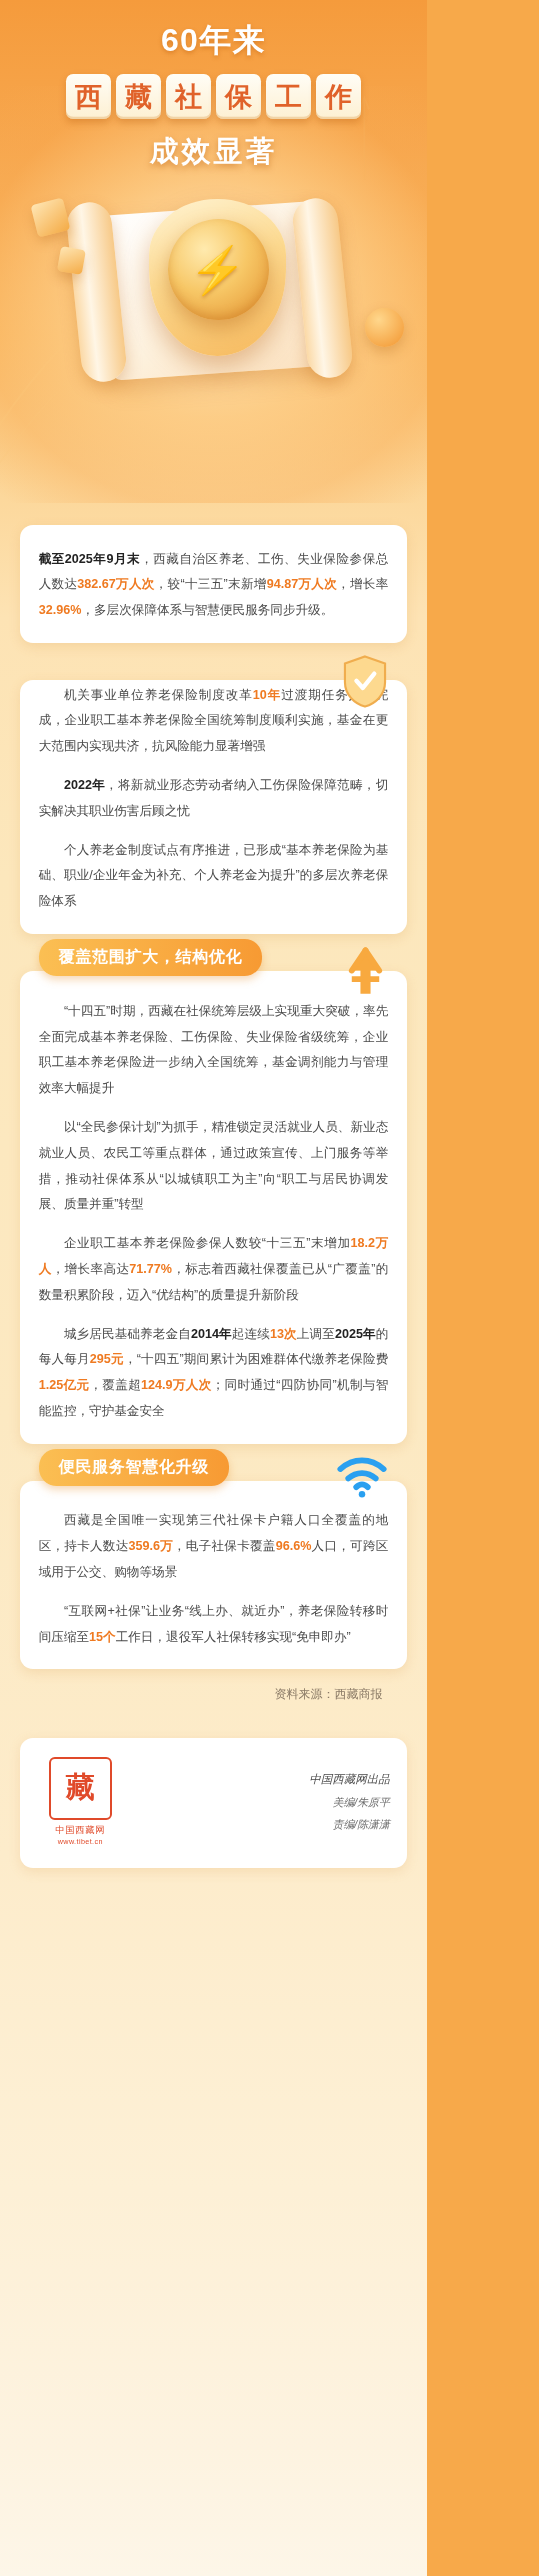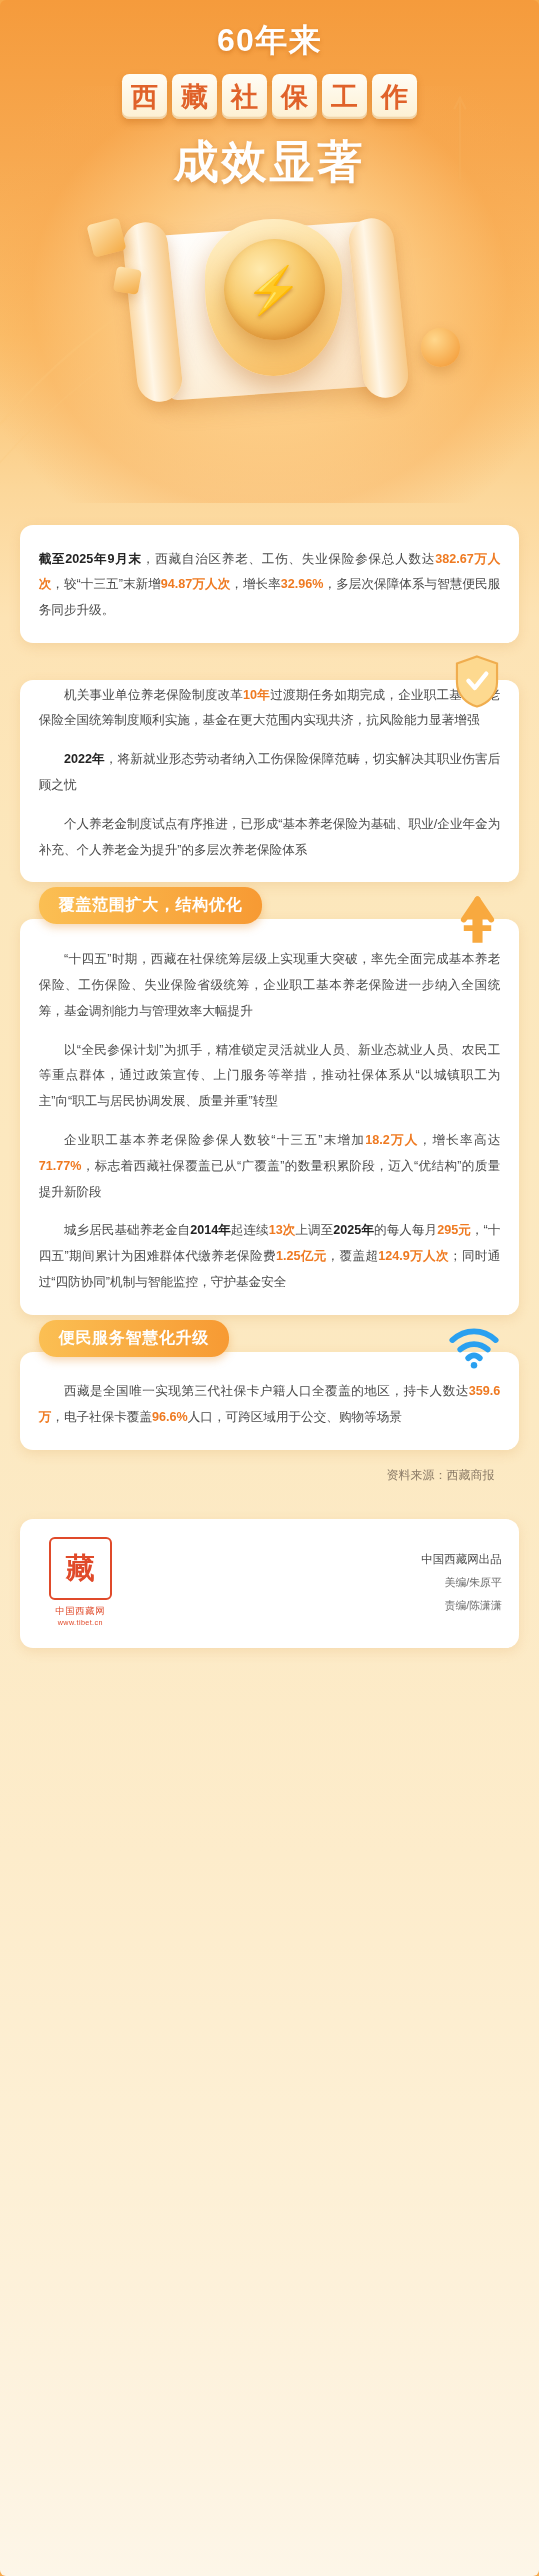--- a/index.html
+++ b/index.html
@@ -2,37 +2,36 @@
 <html style="font-size:11.5px"><head>
 <meta charset="utf-8">
 <style>
   * { box-sizing: border-box; margin: 0; padding: 0; }
   body {
     width: 539px;
     font-family: "Liberation Sans", sans-serif;
     background: #f7a94a;
   }
   .page {
-    width: 539px;
+    width: 427px;
     min-height: 2576px;
     position: relative;
     background: linear-gradient(180deg,
         #f59b3c 0%,
         #f7a84f 6%,
         #fbbf6b 13%,
         #fcd79a 19%,
         #fde3b4 24%,
         #fce7bc 34%,
         #fce9c2 55%,
         #fdeccb 72%,
         #fdf0d6 85%,
         #fdf3e0 95%,
         #fdf6e8 100%);
     overflow: hidden;
-    border-radius: 6px;
   }
 
   
   .hero {
     position: relative;
     height: 503px;
     overflow: hidden;
   }
   .hero-bg-glow {
     position: absolute;
@@ -73,21 +72,21 @@
     border-radius: 7.2px;
     box-shadow: 0 3.6px 7.2px rgba(180,85,10,.3), inset 0 -2.2px 0 rgba(228,178,110,.45);
     display: flex; align-items: center; justify-content: center;
     font-size: 27px; font-weight: bold;
     color: #e0622a;
   }
   .title-3 {
     position: relative;
     text-align: center;
     margin-top: 13px;
-    font-size: 45px;
+    font-size: 29px;
     font-weight: bold;
     color: #ffffff;
     letter-spacing: 2.9px;
     text-shadow: 0 2.9px 6.5px rgba(186,90,10,.5);
   }
 
   
   .illus {
     position: relative;
     margin: 7.2px auto 0;
@@ -222,21 +221,21 @@
     width: 63px; height: 63px;
     margin: 0 auto 4.3px;
     border: 2.2px solid #e04a2a;
     border-radius: 5.8px;
     display: flex; align-items: center; justify-content: center;
     color: #e04a2a; font-size: 29px; font-weight: bold;
     font-family: "Liberation Serif", serif;
   }
   .logo-cn { font-size: 9.3px; color: #e04a2a; letter-spacing: 0.7px; }
   .logo-en { font-size: 7.2px; color: #e04a2a; letter-spacing: 0.4px; }
-  .footer-text { flex: 1; text-align: right; font-size: 10.8px; color: #6b6b6b; line-height: 2.1; }
+  .footer-text { flex: 1; text-align: right; font-size: 10.8px; color: #6b6b6b; line-height: 2.1; font-style: italic; }
   .footer-text .main { font-size: 11.5px; color: #4a4a4a; }
 </style>
 </head>
 <body>
 
 <div class="page">
 
   <div class="hero">
     <div class="hero-bg-glow"></div>
     <svg class="hero-arcs" viewBox="0 0 750 700" preserveAspectRatio="none">
@@ -326,20 +325,23 @@
       <svg class="head-icon" width="52" height="42" viewBox="0 0 72 58">
         <path d="M6 18 C24 2 48 2 66 18" stroke="#2aa0f0" stroke-width="8" fill="none" stroke-linecap="round"></path>
         <path d="M17 31 C28 21 44 21 55 31" stroke="#2aa0f0" stroke-width="8" fill="none" stroke-linecap="round"></path>
         <path d="M28 43 C33 38 39 38 44 43" stroke="#2aa0f0" stroke-width="8" fill="none" stroke-linecap="round"></path>
         <circle cx="36" cy="53" r="4.5" fill="#2aa0f0"></circle>
       </svg>
       <div class="inner">
         <p class="txt indent">
           西藏是全国唯一实现第三代社保卡户籍人口全覆盖的地区，持卡人数达<b class="hl">359.6万</b>，电子社保卡覆盖<b class="hl">96.6%</b>人口，可跨区域用于公交、购物等场景
         </p>
+        <p class="txt indent">
+          “互联网+社保”让业务“线上办、就近办”，养老保险转移时间压缩至<b class="hl">15个</b>工作日，退役军人社保转移实现“免申即办”
+        </p>
       </div>
     </div>
 
     <div class="src">资料来源：西藏商报</div>
   </div>
 
   <div class="footer">
     <div class="footer-logo">
       <div class="logo-mark">藏</div>
       <div class="logo-cn">中国西藏网</div>

